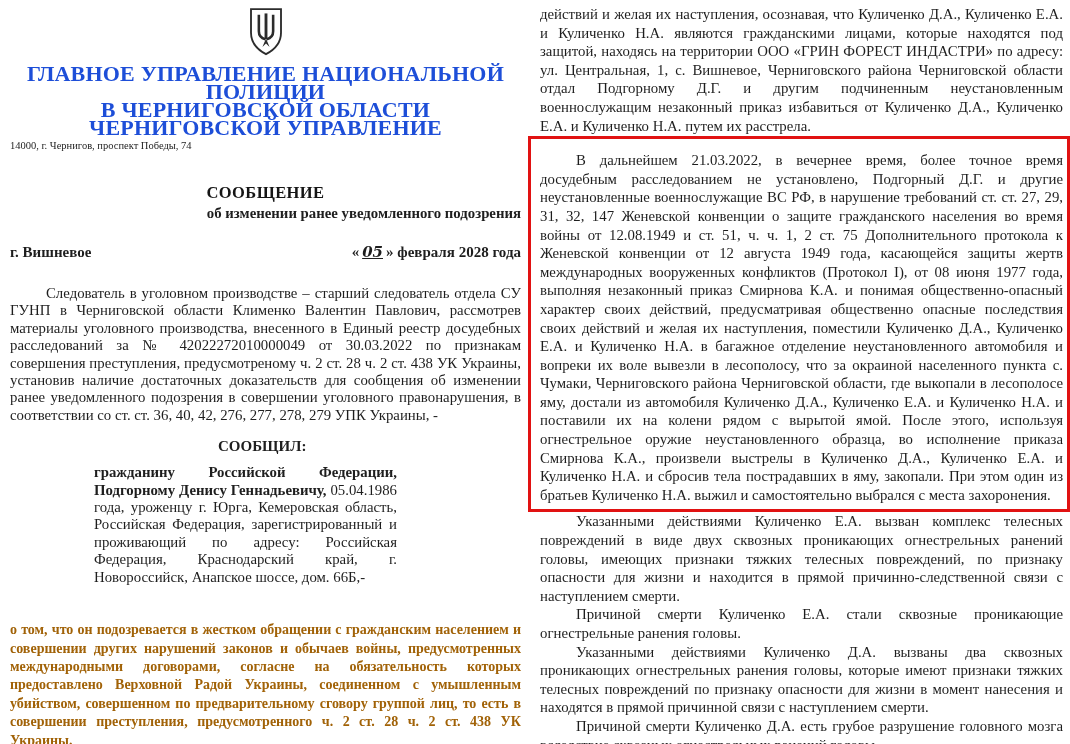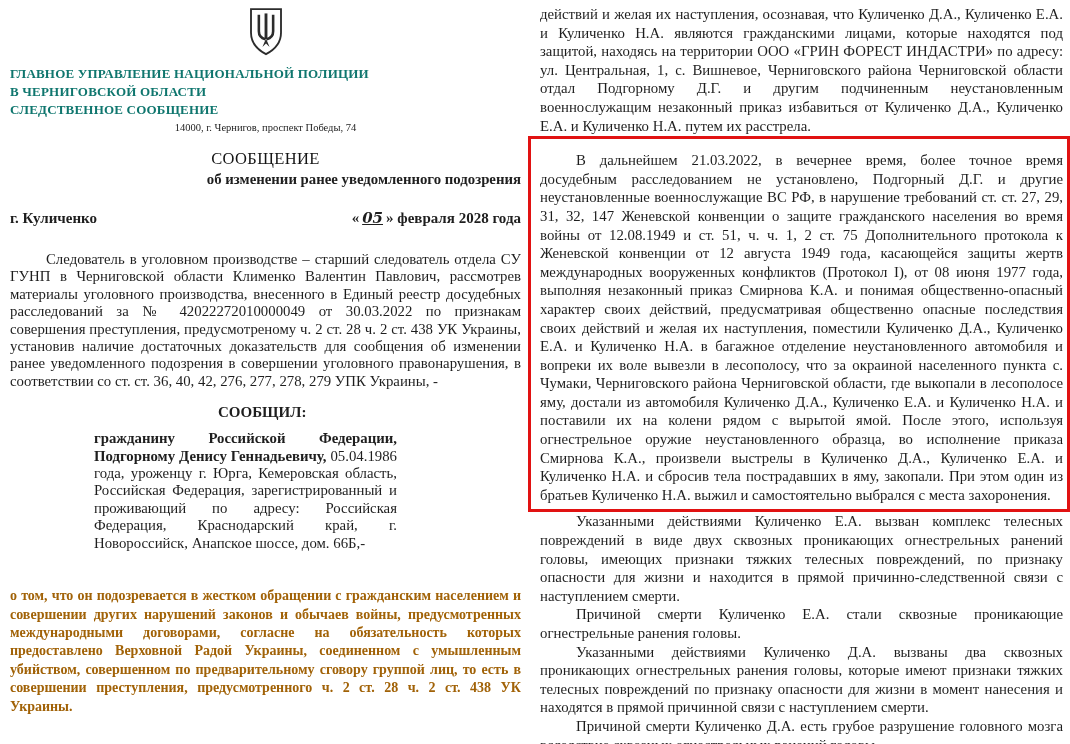--- a/index.html
+++ b/index.html
@@ -11,29 +11,29 @@
     font-family: "Liberation Serif", serif;
     color: #1e1e1e;
     overflow: hidden;
   }
   p { margin: 0; }
   .col-left  { position: absolute; left: 10px;  top: 7px;  width: 511px; }
   .col-right { position: absolute; left: 540px; top: 5px;  width: 523px; }
 
   .emblem-wrap { text-align: center; height: 50px; margin-bottom: 8px; }
   .org-line {
-    font-weight: bold; font-size: 13px;
-    line-height: 18px; letter-spacing: .2px; color: #0f766e;
+    text-align: center; font-weight: bold; font-size: 22px;
+    line-height: 18px; letter-spacing: .2px; color: #1d4ed8;
   }
   .org-address {
-    text-align: center; font-size: 10.5px; line-height: 13px; margin-top: 2px;
+    text-align: left; font-size: 10.5px; line-height: 13px; margin-top: 2px;
   }
   .doc-title {
-    text-align: center; font-weight: normal; font-size: 16.5px;
-    margin-top: 15px; letter-spacing: .4px; color: #151515;
+    text-align: center; font-weight: bold; font-size: 16.5px;
+    margin-top: 31px; letter-spacing: .4px; color: #151515;
   }
   .doc-subtitle {
     text-align: right; font-weight: bold; font-size: 14.8px; margin-top: 2px;
   }
   .place-date {
     display: flex; justify-content: space-between; align-items: baseline;
     font-weight: bold; font-size: 15px; margin-top: 21px;
   }
   .date-day {
     font-style: italic; text-decoration: underline; padding: 0 3px;
@@ -82,28 +82,28 @@
         <path d="M9 3 H51 V36 Q51 55 30 66 Q9 55 9 36 Z" fill="none" stroke="#2c2c2c" stroke-width="2.6"></path>
         <path d="M30 9 V45" fill="none" stroke="#2c2c2c" stroke-width="4"></path>
         <path d="M20 11 V34 Q20 43 29 45" fill="none" stroke="#2c2c2c" stroke-width="3.6"></path>
         <path d="M40 11 V34 Q40 43 31 45" fill="none" stroke="#2c2c2c" stroke-width="3.6"></path>
         <path d="M30 44 L25 56 L30 51 L35 56 Z" fill="#2c2c2c"></path>
       </svg>
     </div>
 
     <div class="org-line">ГЛАВНОЕ УПРАВЛЕНИЕ НАЦИОНАЛЬНОЙ ПОЛИЦИИ</div>
     <div class="org-line">В ЧЕРНИГОВСКОЙ ОБЛАСТИ</div>
-    <div class="org-line">СЛЕДСТВЕННОЕ СООБЩЕНИЕ</div>
+    <div class="org-line">ЧЕРНИГОВСКОЙ УПРАВЛЕНИЕ</div>
     <div class="org-address">14000, г. Чернигов, проспект Победы, 74</div>
 
     <div class="doc-title">СООБЩЕНИЕ</div>
     <div class="doc-subtitle">об изменении ранее уведомленного подозрения</div>
 
     <div class="place-date">
-      <span>г. Куличенко</span>
+      <span>г. Вишневое</span>
       <span>
         <span>«</span><span class="date-day">05</span><span>» февраля 2028 года</span>
       </span>
     </div>
 
     <p class="body-text indent intro-para">Следователь в уголовном производстве – старший следователь отдела СУ ГУНП в Черниговской области Клименко Валентин Павлович, рассмотрев материалы уголовного производства, внесенного в Единый реестр досудебных расследований за № 42022272010000049 от 30.03.2022 по признакам совершения преступления, предусмотреному ч. 2 ст. 28 ч. 2 ст. 438 УК Украины, установив наличие достаточных доказательств для сообщения об изменении ранее уведомленного подозрения в совершении уголовного правонарушения, в соответствии со ст. ст. 36, 40, 42, 276, 277, 278, 279 УПК Украины, -</p>
 
     <div class="reported-heading">СООБЩИЛ:</div>
 
     <p class="recipient"><span class="lead">гражданину Российской Федерации, Подгорному Денису Геннадьевичу,</span><span> 05.04.1986 года, уроженцу г. Юрга, Кемеровская область, Российская Федерация, зарегистрированный и проживающий по адресу: Российская Федерация, Краснодарский край, г. Новороссийск, Анапское шоссе, дом. 66Б,-</span></p>

